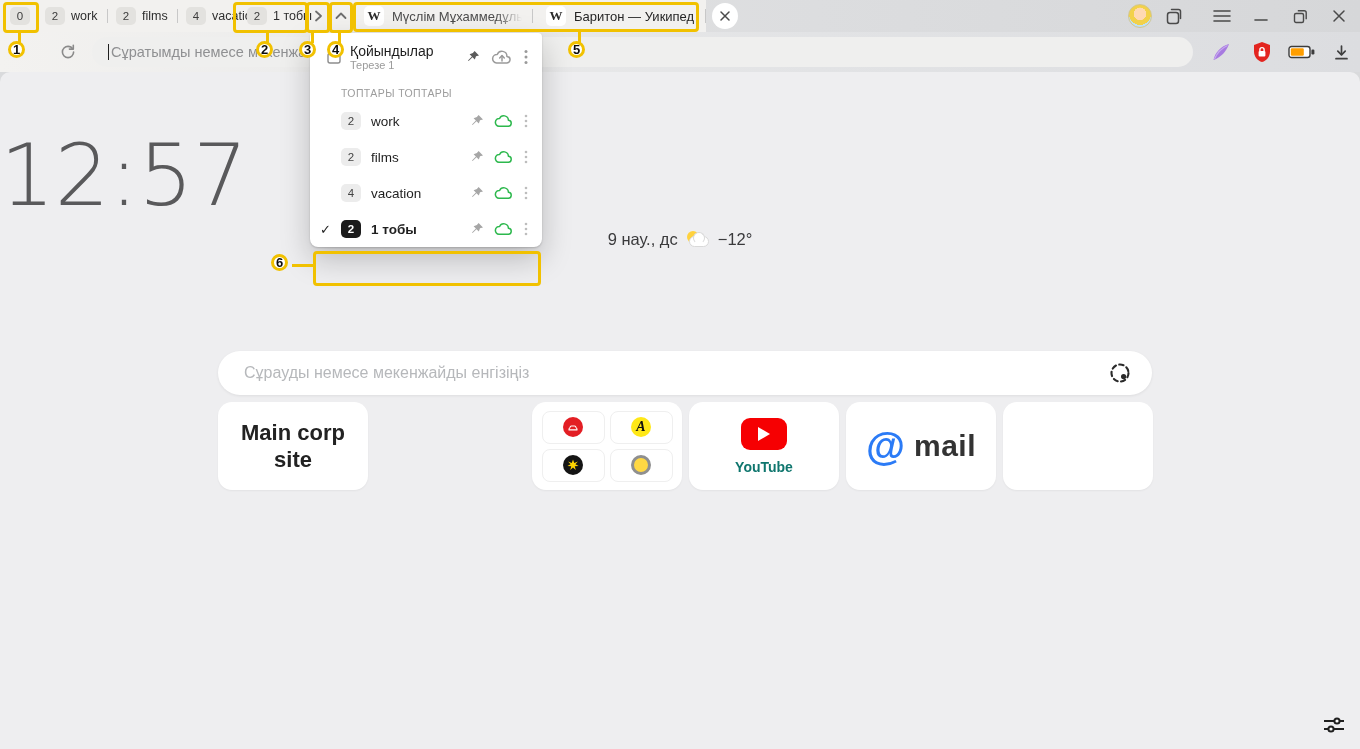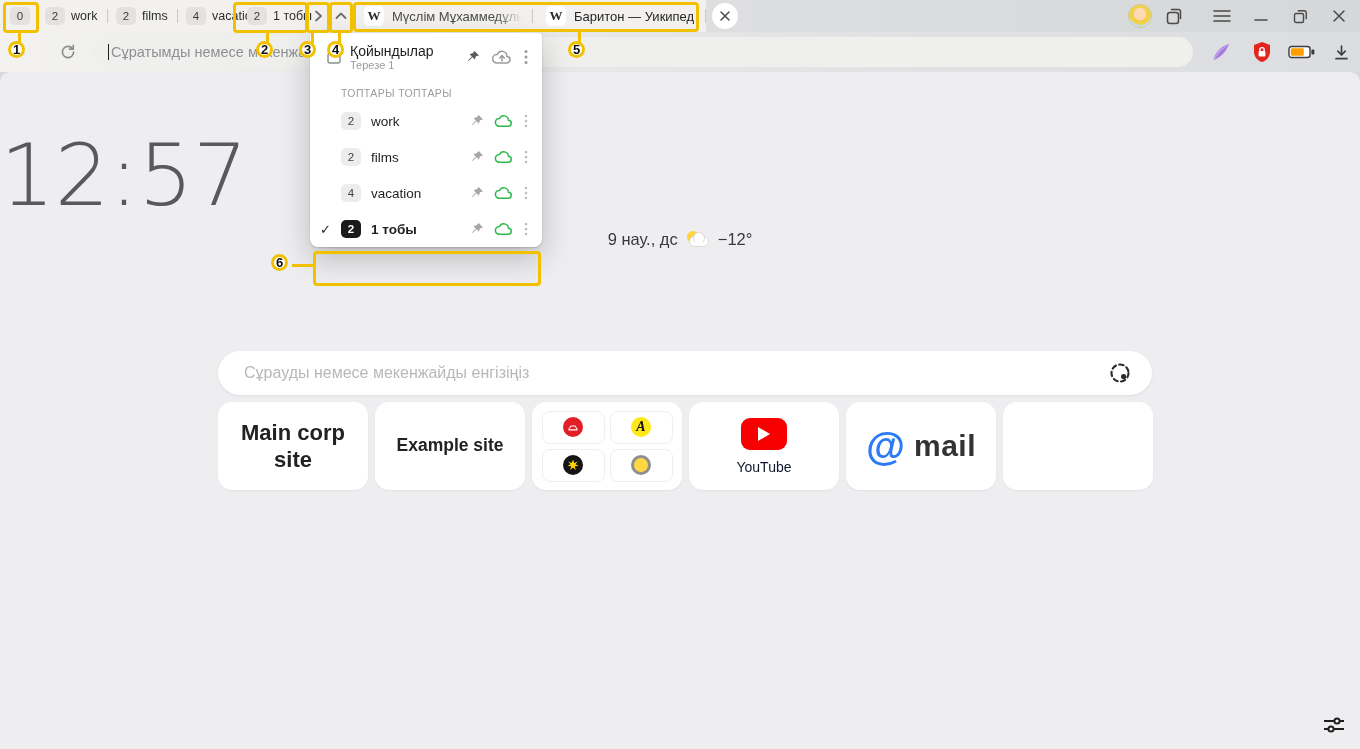--- a/index.html
+++ b/index.html
@@ -61,21 +61,21 @@
   .minigrid { display:grid; grid-template-columns:63px 63px; grid-template-rows:33px 33px; gap:5px; }
   .minicell { background:#fff; border:1px solid #efefef; border-radius:8px; display:flex; align-items:center; justify-content:center; }
   .dot20 { width:20px; height:20px; border-radius:50%; display:flex; align-items:center; justify-content:center; }
   .dot-red { background:#e31e24; }
   .dot-yellow { background:#ffe817; font-family:"Liberation Serif","DejaVu Serif",serif; font-style:italic; font-weight:bold; font-size:14px; color:#111; }
   .dot-black { background:#141414; }
   .dot-blob { background:#ffd843; border:3px solid #8f8f8f; }
   .yt-tile { flex-direction:column; gap:9px; }
   .yt-logo { width:46px; height:32px; background:#f60002; border-radius:9px; display:flex; align-items:center; justify-content:center; }
   .yt-logo::before { content:""; border-style:solid; border-width:7px 0 7px 12px; border-color:transparent transparent transparent #fff; }
-  .yt-label { font-size:14px; color:#0f172a; }
+  .yt-label { font-size:14px; color:#0f766e;font-weight:bold; }
   .mail-tile { gap:9px; }
   .mail-at { font-size:40px; font-weight:bold; color:#2b7bf6; line-height:1; }
   .mail-word { font-size:30px; font-weight:bold; color:#333; letter-spacing:.5px; }
   .sliders { position:absolute; right:14px; bottom:10px; }
 
   
   .dropdown { position:absolute; left:310px; top:33px; width:232px; background:#fff; border-radius:4px 4px 8px 8px;
     box-shadow:0 1px 2px rgba(0,0,0,.18), 0 12px 30px rgba(0,0,0,.22); z-index:30; padding-bottom:0; }
   .dd-header { display:flex; align-items:center; gap:8px; padding:10px 14px 8px 16px; }
   .dd-titles { flex:1; min-width:0; }
@@ -245,23 +245,20 @@
     <div class="searchbar">
       <span class="search-ph">Сұрауды немесе мекенжайды енгізіңіз</span>
       <svg width="24" height="24" viewBox="0 0 24 24">
           <circle cx="12" cy="12" r="8.5" fill="none" stroke="#2a2a2a" stroke-width="2.1" stroke-dasharray="4.4 3.4" stroke-linecap="round"></circle>
           <circle cx="15.6" cy="15.6" r="2.6" fill="#2a2a2a"></circle>
         </svg>
     </div>
 
     <div class="tile" style="left:218px">
       <span class="tile-text">Main corp site</span>
-    </div>
-    <div class="tile" style="left:375px">
-      <span class="tile-text small">Example site</span>
     </div>
     <div class="tile" style="left:532px">
       <div class="minigrid">
         <div class="minicell">
           <span class="dot20 dot-red">
             <svg width="16" height="16" viewBox="0 0 20 20">
                 <path d="M5 12.6c0-.6.3-1 .8-1.2l1-1.9c.2-.5.7-.8 1.2-.8h4c.5 0 1 .3 1.2.8l1 1.9c.5.2.8.6.8 1.2v1H5z" fill="none" stroke="#fff" stroke-width="1.3" stroke-linejoin="round"></path>
               </svg>
           </span>
         </div>

